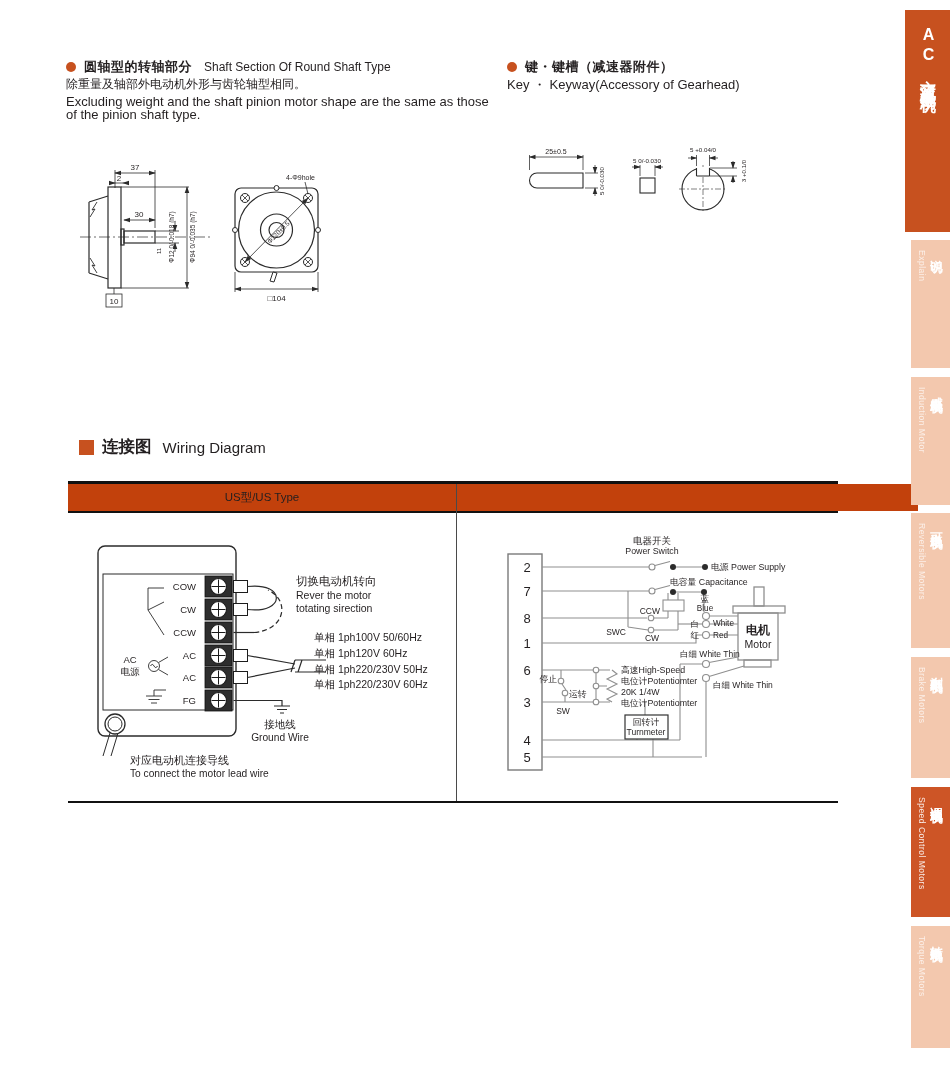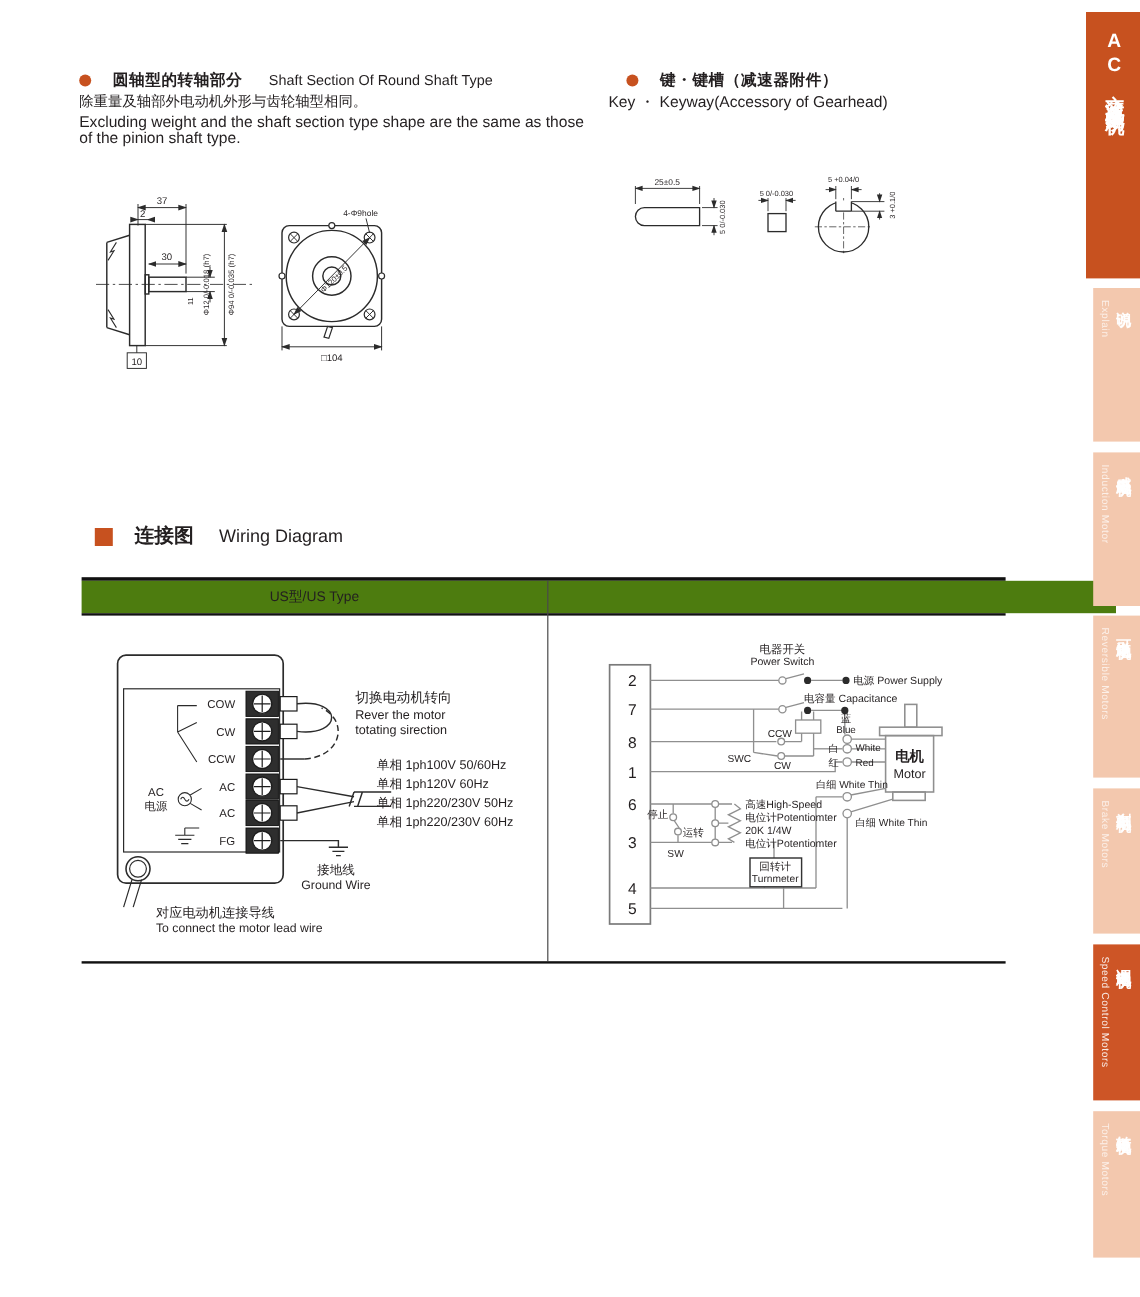--- a/index.html
+++ b/index.html
@@ -3,21 +3,21 @@
 <meta charset="utf-8">
 <style>
   html,body{margin:0;padding:0;}
   body{
     width:950px;height:1081px;position:relative;background:#ffffff;
     font-family:"Liberation Sans","DejaVu Sans",sans-serif;color:#231f20;
     overflow:hidden;
   }
   .abs{position:absolute;}
   
-  .sec-head{display:flex;align-items:center;gap:18px;}
+  .sec-head{display:flex;align-items:center;gap:8px;}
   .dot{width:10px;height:10px;border-radius:50%;background:#c7511f;flex:0 0 auto;}
   .sq{width:15px;height:15px;background:#c7511f;flex:0 0 auto;}
   .h-zh{font-weight:bold;font-size:13px;letter-spacing:.5px;}
   .h-en{font-size:12px;margin-left:4px;}
   .big-zh{font-weight:bold;font-size:16.5px;}
   .big-en{font-size:15px;margin-left:3px;}
   .desc-zh{font-size:12px;}
   .desc-en{font-size:13px;line-height:13px;}
   
   .side-main{left:905px;top:10px;width:45px;height:222px;background:#c7511f;
@@ -29,39 +29,39 @@
   .side-tab .v-zh{writing-mode:vertical-rl;text-orientation:upright;font-size:12.5px;
     font-weight:bold;color:rgba(255,255,255,.95);letter-spacing:1px;}
   .side-tab .v-en{writing-mode:vertical-rl;font-size:8.5px;color:rgba(255,255,255,.72);
     letter-spacing:.5px;}
   .side-tab.active{background:#cd5526;}
   .side-tab.active .v-zh{color:#ffffff;}
   .side-tab.active .v-en{color:rgba(255,255,255,.88);}
   
   .tbl{left:68px;top:481px;width:770px;height:322px;}
   .tbl-line{position:absolute;left:0;width:770px;background:#111;height:2.5px;}
-  .tbl-hdr{position:absolute;left:0;top:2.5px;width:850px;height:27px;background:#4d7c0f;padding-left:12px;}
+  .tbl-hdr{position:absolute;left:0;top:2.5px;width:850px;height:27px;background:#c2410c;}
   .tbl-hdr .cell{position:absolute;top:0;height:27px;display:flex;align-items:center;
     justify-content:center;font-size:11.5px;}
   .tbl-div{position:absolute;left:388px;top:2.5px;width:1px;height:317px;background:#4a4a4a;}
   svg text{font-family:"Liberation Sans","DejaVu Sans",sans-serif;fill:#231f20;stroke:none;}
 </style>
 </head>
 <body>
 
 <div class="abs sec-head" style="left:66px;top:58px;">
   <span class="dot"></span>
   <span class="h-zh">圆轴型的转轴部分</span>
   <span class="h-en">Shaft Section Of Round Shaft Type</span>
 </div>
 <div class="abs desc-zh" style="left:66px;top:76px;">除重量及轴部外电动机外形与齿轮轴型相同。</div>
-<div class="abs desc-en" style="left:66px;top:95px;">Excluding weight and the shaft section type shape are the same as those</div>
+<div class="abs desc-en" style="left:66px;top:95px;">Excluding weight and the shaft pinion motor shape are the same as those</div>
 <div class="abs desc-en" style="left:66px;top:108px;">of the pinion shaft type.</div>
 
-<div class="abs sec-head" style="left:522px;top:58px;">
+<div class="abs sec-head" style="left:507px;top:58px;">
   <span class="dot"></span>
   <span class="h-zh">键・键槽（减速器附件）</span>
 </div>
 <div class="abs desc-en" style="left:507px;top:78px;">Key ・ Keyway(Accessory of Gearhead)</div>
 
 <svg class="abs" style="left:75px;top:158px;overflow:visible;" width="270" height="160" viewBox="0 0 270 160">
   <defs>
     <marker id="ah" markerWidth="9" markerHeight="8" refX="8" refY="4" orient="auto-start-reverse">
       <path d="M9,4 L0,1 L0,7 z" fill="#2b2b2b"></path>
     </marker>

